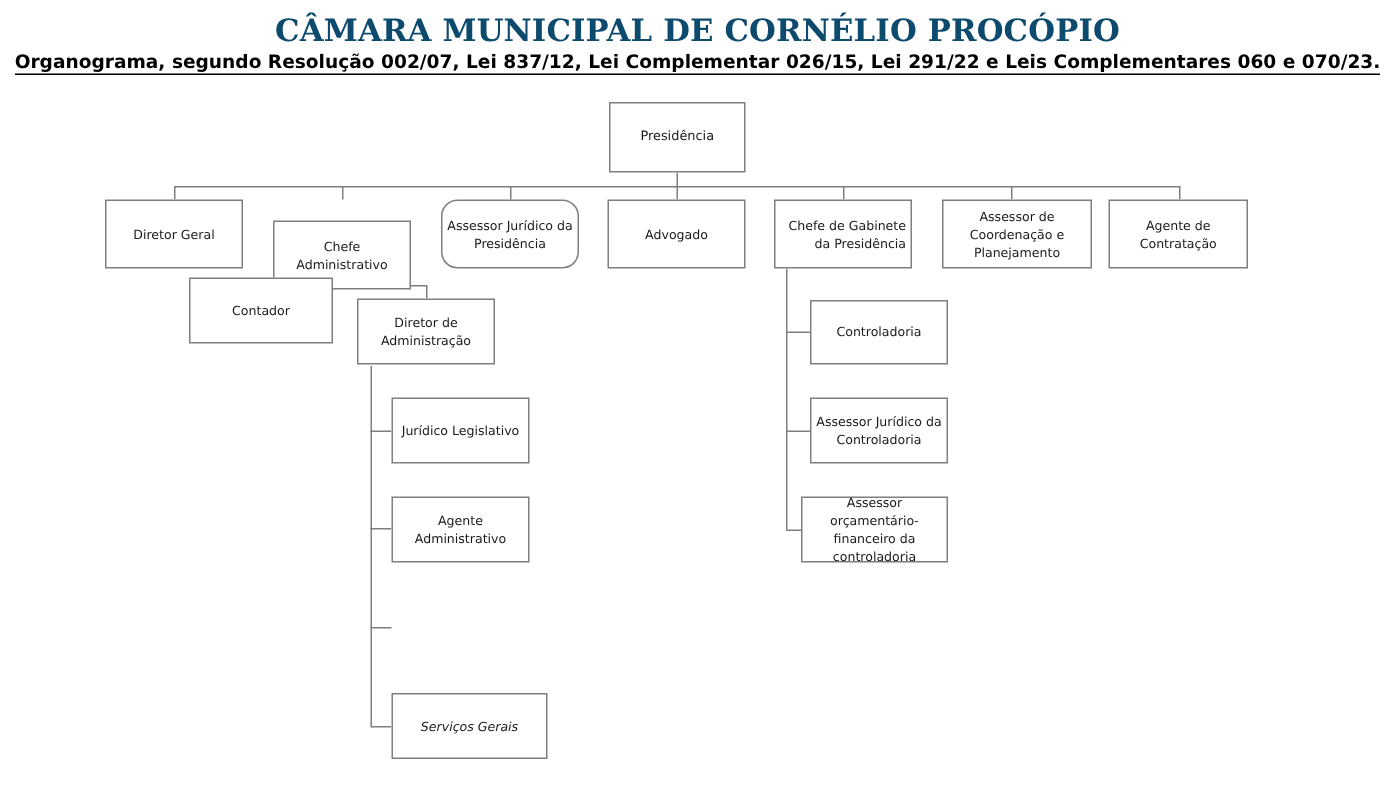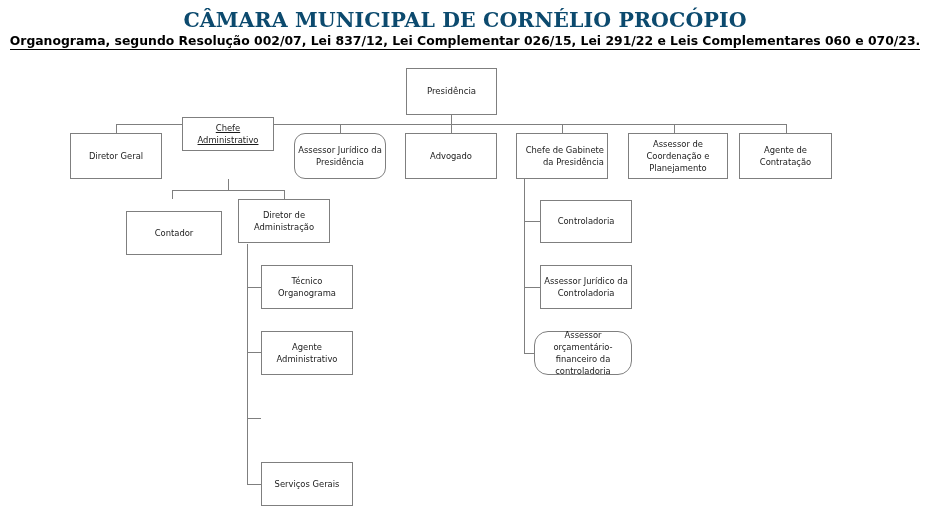--- a/index.html
+++ b/index.html
@@ -109,42 +109,42 @@
 
   <div class="ln v" style="left:524px; top:179px; height:174px;"></div>
   <div class="ln h" style="left:524px; top:221px; width:16px;"></div>
   <div class="ln h" style="left:524px; top:287px; width:16px;"></div>
   <div class="ln h" style="left:524px; top:353px; width:16px;"></div>
 
   <div class="node lg" style="left:406px; top:68px; width:91px; height:47px;">Presidência</div>
 
   <div class="node" style="left:70px; top:133px; width:92px; height:46px;">Diretor Geral</div>
 
-  <div class="node" style="left:182px; top:117px; width:92px; height:34px;text-decoration:underline;">Chefe Administrativo</div>
+  <div class="node" style="left:182px; top:147px; width:92px; height:46px;">Chefe Administrativo</div>
 
   <div class="node" style="left:294px; top:133px; width:92px; height:46px;border-radius:11px;">Assessor Jurídico da Presidência</div>
 
   <div class="node" style="left:405px; top:133px; width:92px; height:46px;">Advogado</div>
 
   <div class="node" style="left:516px; top:133px; width:92px; height:46px;text-align:right;">Chefe de Gabinete da Presidência</div>
 
   <div class="node" style="left:628px; top:133px; width:100px; height:46px;">Assessor de Coordenação e Planejamento</div>
 
   <div class="node" style="left:739px; top:133px; width:93px; height:46px;">Agente de Contratação</div>
 
-  <div class="node" style="left:126px; top:211px; width:96px; height:44px;">Contador</div>
+  <div class="node" style="left:126px; top:185px; width:96px; height:44px;">Contador</div>
 
   <div class="node" style="left:238px; top:199px; width:92px; height:44px;">Diretor de Administração</div>
 
-  <div class="node" style="left:261px; top:265px; width:92px; height:44px;">Técnico Organograma</div>
+  <div class="node" style="left:261px; top:265px; width:92px; height:44px;">Jurídico Legislativo</div>
 
   <div class="node" style="left:261px; top:331px; width:92px; height:44px;">Agente Administrativo</div>
 
 
-  <div class="node" style="left:261px; top:462px; width:92px; height:44px;">Serviços Gerais</div>
+  <div class="node" style="left:261px; top:462px; width:104px; height:44px;font-style:italic;">Serviços Gerais</div>
 
   <div class="node" style="left:540px; top:200px; width:92px; height:43px;">Controladoria</div>
 
   <div class="node" style="left:540px; top:265px; width:92px; height:44px;">Assessor Jurídico da Controladoria</div>
 
-  <div class="node" style="left:534px; top:331px; width:98px; height:44px;border-radius:14px;">Assessor orçamentário-financeiro da controladoria</div>
+  <div class="node" style="left:534px; top:331px; width:98px; height:44px;">Assessor orçamentário-financeiro da controladoria</div>
 
 </div>
 
 </body></html>

